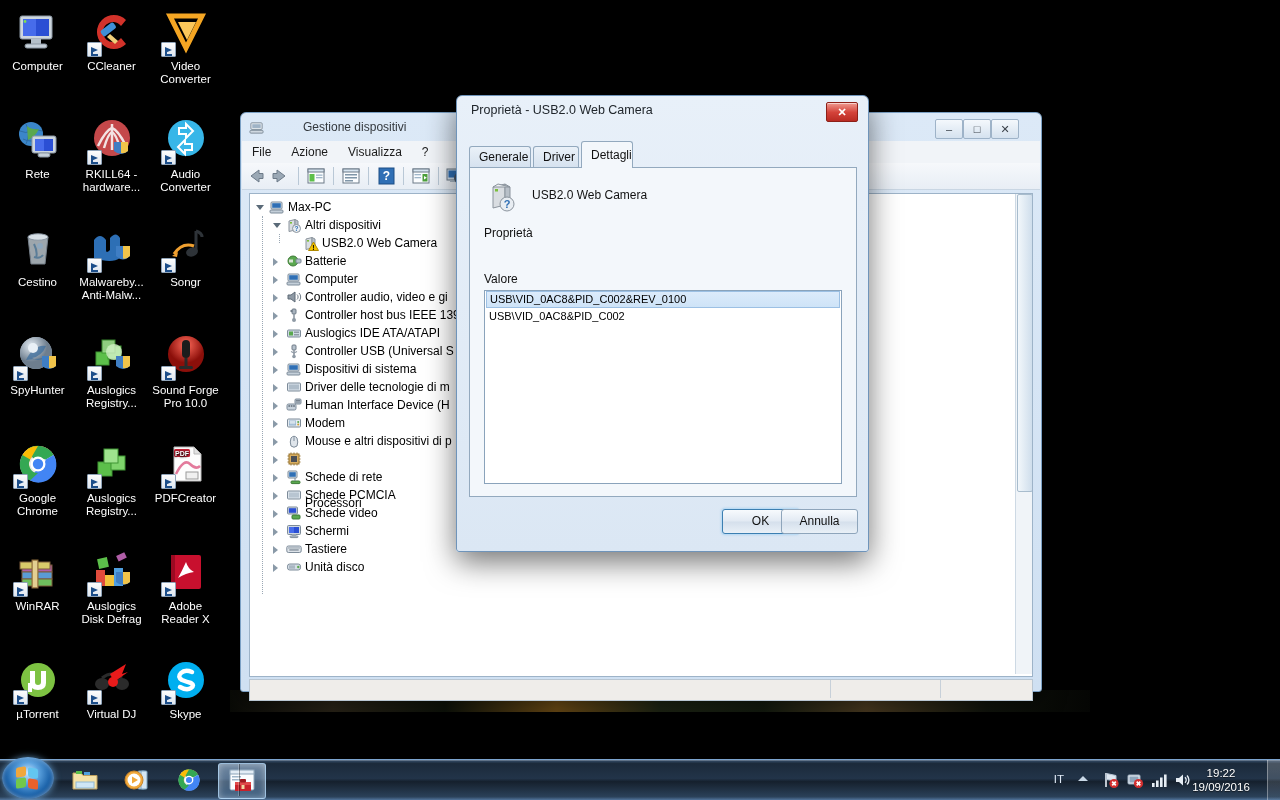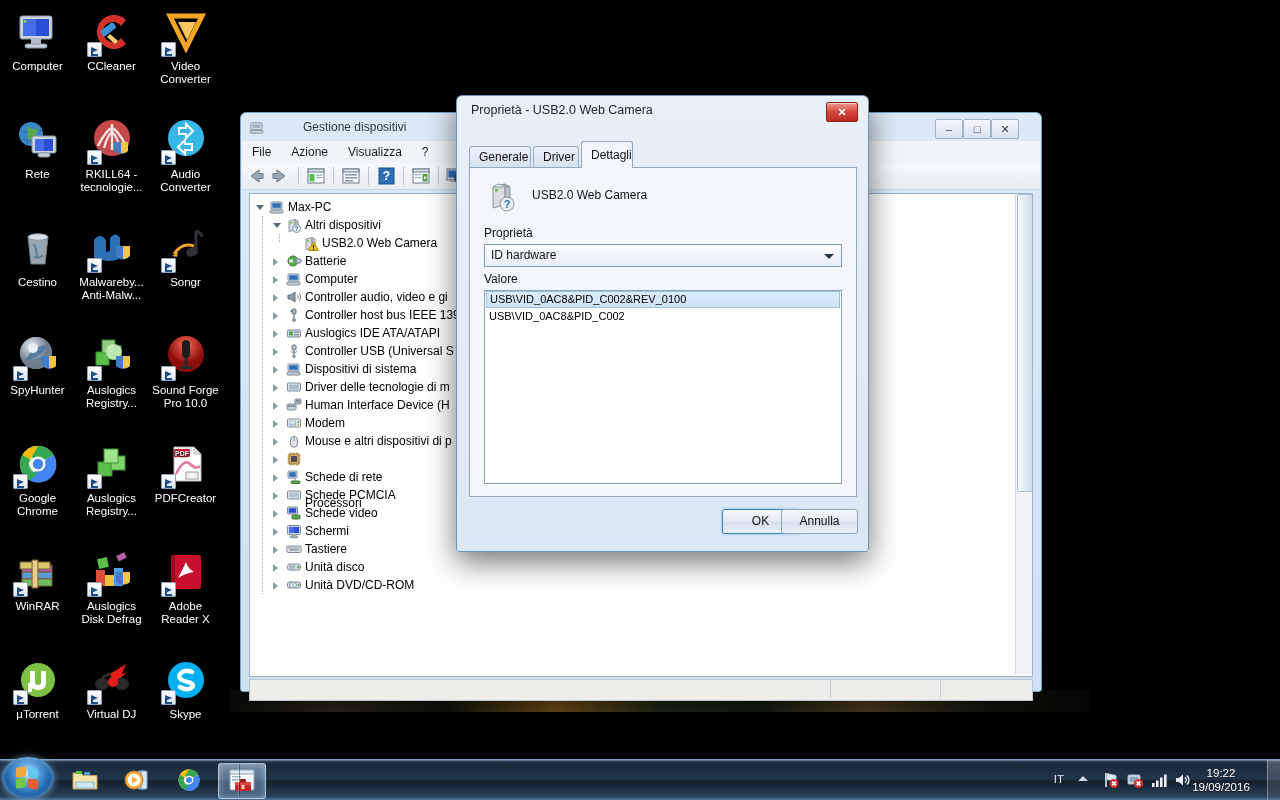--- a/index.html
+++ b/index.html
@@ -191,21 +191,21 @@
       </div>
       <div class="dicon" style="left: 74px; top: 112px;">
         <div class="glyph"><svg width="48" height="48" viewBox="0 0 48 48">
             <circle cx="24" cy="22" r="18" fill="#c4484a"></circle>
             <path d="M10 30 q8 -16 14 -18 q6 2 14 18" fill="none" stroke="#f3e3e3" stroke-width="2.5"></path>
             <path d="M16 32 q4 -14 8 -16 q4 2 8 16" fill="none" stroke="#f3e3e3" stroke-width="2.5"></path>
             <path d="M24 8 L24 34" stroke="#f3e3e3" stroke-width="2.5"></path>
             <path d="M26 26 L40 26 L40 35 Q33 41 26 35 Z" fill="#3f7ec4"></path>
             <path d="M33 26 L40 26 L40 35 Q36.5 38 33 37 Z" fill="#f1c44a"></path>
           </svg><span class="shortcut"></span></div>
-        <span class="cap">RKILL64 - tecnologie...</span>
+        <span class="cap">RKILL64 - hardware...</span>
       </div>
       <div class="dicon" style="left: 148px; top: 112px;">
         <div class="glyph"><svg width="48" height="48" viewBox="0 0 48 48">
             <circle cx="24" cy="22" r="18" fill="#37b6e8"></circle>
             <path d="M17 12 L24 12 L24 8 L31 15 L24 22 L24 18 L17 18 Z" fill="none" stroke="#fff" stroke-width="2"></path>
             <path d="M31 26 L24 26 L24 30 L17 23 L24 16" fill="none" stroke="#fff" stroke-width="2" opacity="0"></path>
             <path d="M30 34 L23 34 L23 38 L16 31 L23 24 L23 28 L30 28 Z" fill="none" stroke="#fff" stroke-width="2"></path>
           </svg><span class="shortcut"></span></div>
         <span class="cap">Audio Converter</span>
       </div>
@@ -650,30 +650,20 @@
         </div>
         <div class="node">
           <span class="exp" style="left: 23px;"></span>
           <span class="nico" style="left: 36px;"><svg width="16" height="16" viewBox="0 0 16 16">
               <rect x="1.5" y="5" width="13" height="6" rx="2.2" fill="#d6dee6" stroke="#7d8b99"></rect>
               <rect x="3" y="6.3" width="6" height="3.4" fill="#aab7c3"></rect>
               <circle cx="12.3" cy="8" r="1.2" fill="#5aa84f"></circle>
             </svg></span>
           <span class="nlabel" style="left: 55px;">Unità disco</span>
         </div>
-        <div class="node">
-          <span class="exp" style="left: 23px;"></span>
-          <span class="nico" style="left: 36px;"><svg width="16" height="16" viewBox="0 0 16 16">
-              <rect x="1.5" y="5" width="13" height="6" rx="2" fill="#d6dee6" stroke="#7d8b99"></rect>
-              <ellipse cx="7" cy="8" rx="3.6" ry="2.4" fill="#e8eef4" stroke="#8d98a3"></ellipse>
-              <ellipse cx="7" cy="8" rx="1" ry=".8" fill="#9aa7b3"></ellipse>
-              <circle cx="12.6" cy="8" r="1.1" fill="#5aa84f"></circle>
-            </svg></span>
-          <span class="nlabel" style="left: 55px;">Unità DVD/CD-ROM</span>
-        </div>
         <div class="guide" style="left: 12px; top: 18px; height: 378px;"></div>
         <div class="guide" style="left: 29px; top: 36px; height: 9px;"></div>
       </div>
     <div id="dm-scroll">
       <div id="dm-thumb"></div>
     </div>
   </div>
   <div id="dm-status">
     <div class="sb-sep" style="left:580px"></div>
     <div class="sb-sep" style="left:690px"></div>
@@ -699,24 +689,20 @@
           <polygon points="7,7 19,4 19,25 7,28" fill="#d9dde1" stroke="#8b949d"></polygon>
           <polygon points="19,4 24,7 24,25 19,25" fill="#b8c0c8" stroke="#8b949d"></polygon>
           <polygon points="7,7 12,4 24,7 19,7" fill="#eef1f4" stroke="#8b949d"></polygon>
           <rect x="9" y="9" width="3" height="2.5" fill="#7bbf3a"></rect>
           <circle cx="21" cy="24" r="7" fill="#e8edf2" stroke="#8b949d"></circle>
           <text x="21" y="28" font-size="11" font-weight="bold" fill="#2f6fb5" text-anchor="middle" font-family="Liberation Sans, sans-serif">?</text>
         </svg>
       </span>
       <span id="dev-name">USB2.0 Web Camera</span>
       <span id="lbl-prop">Proprietà</span>
-      <div id="combo">
-        <span class="ctxt">ID hardware</span>
-        <span class="arrow"></span>
-      </div>
       <span id="lbl-val">Valore</span>
       <div id="valbox">
           <div class="vrow sel">USB\VID_0AC8&amp;PID_C002&amp;REV_0100</div>
           <div class="vrow">USB\VID_0AC8&amp;PID_C002</div>
         </div>
     </div>
   </div>
   <div class="dbtn focus" id="btn-ok">OK</div>
   <div class="dbtn" id="btn-cancel">Annulla</div>
 </div>

